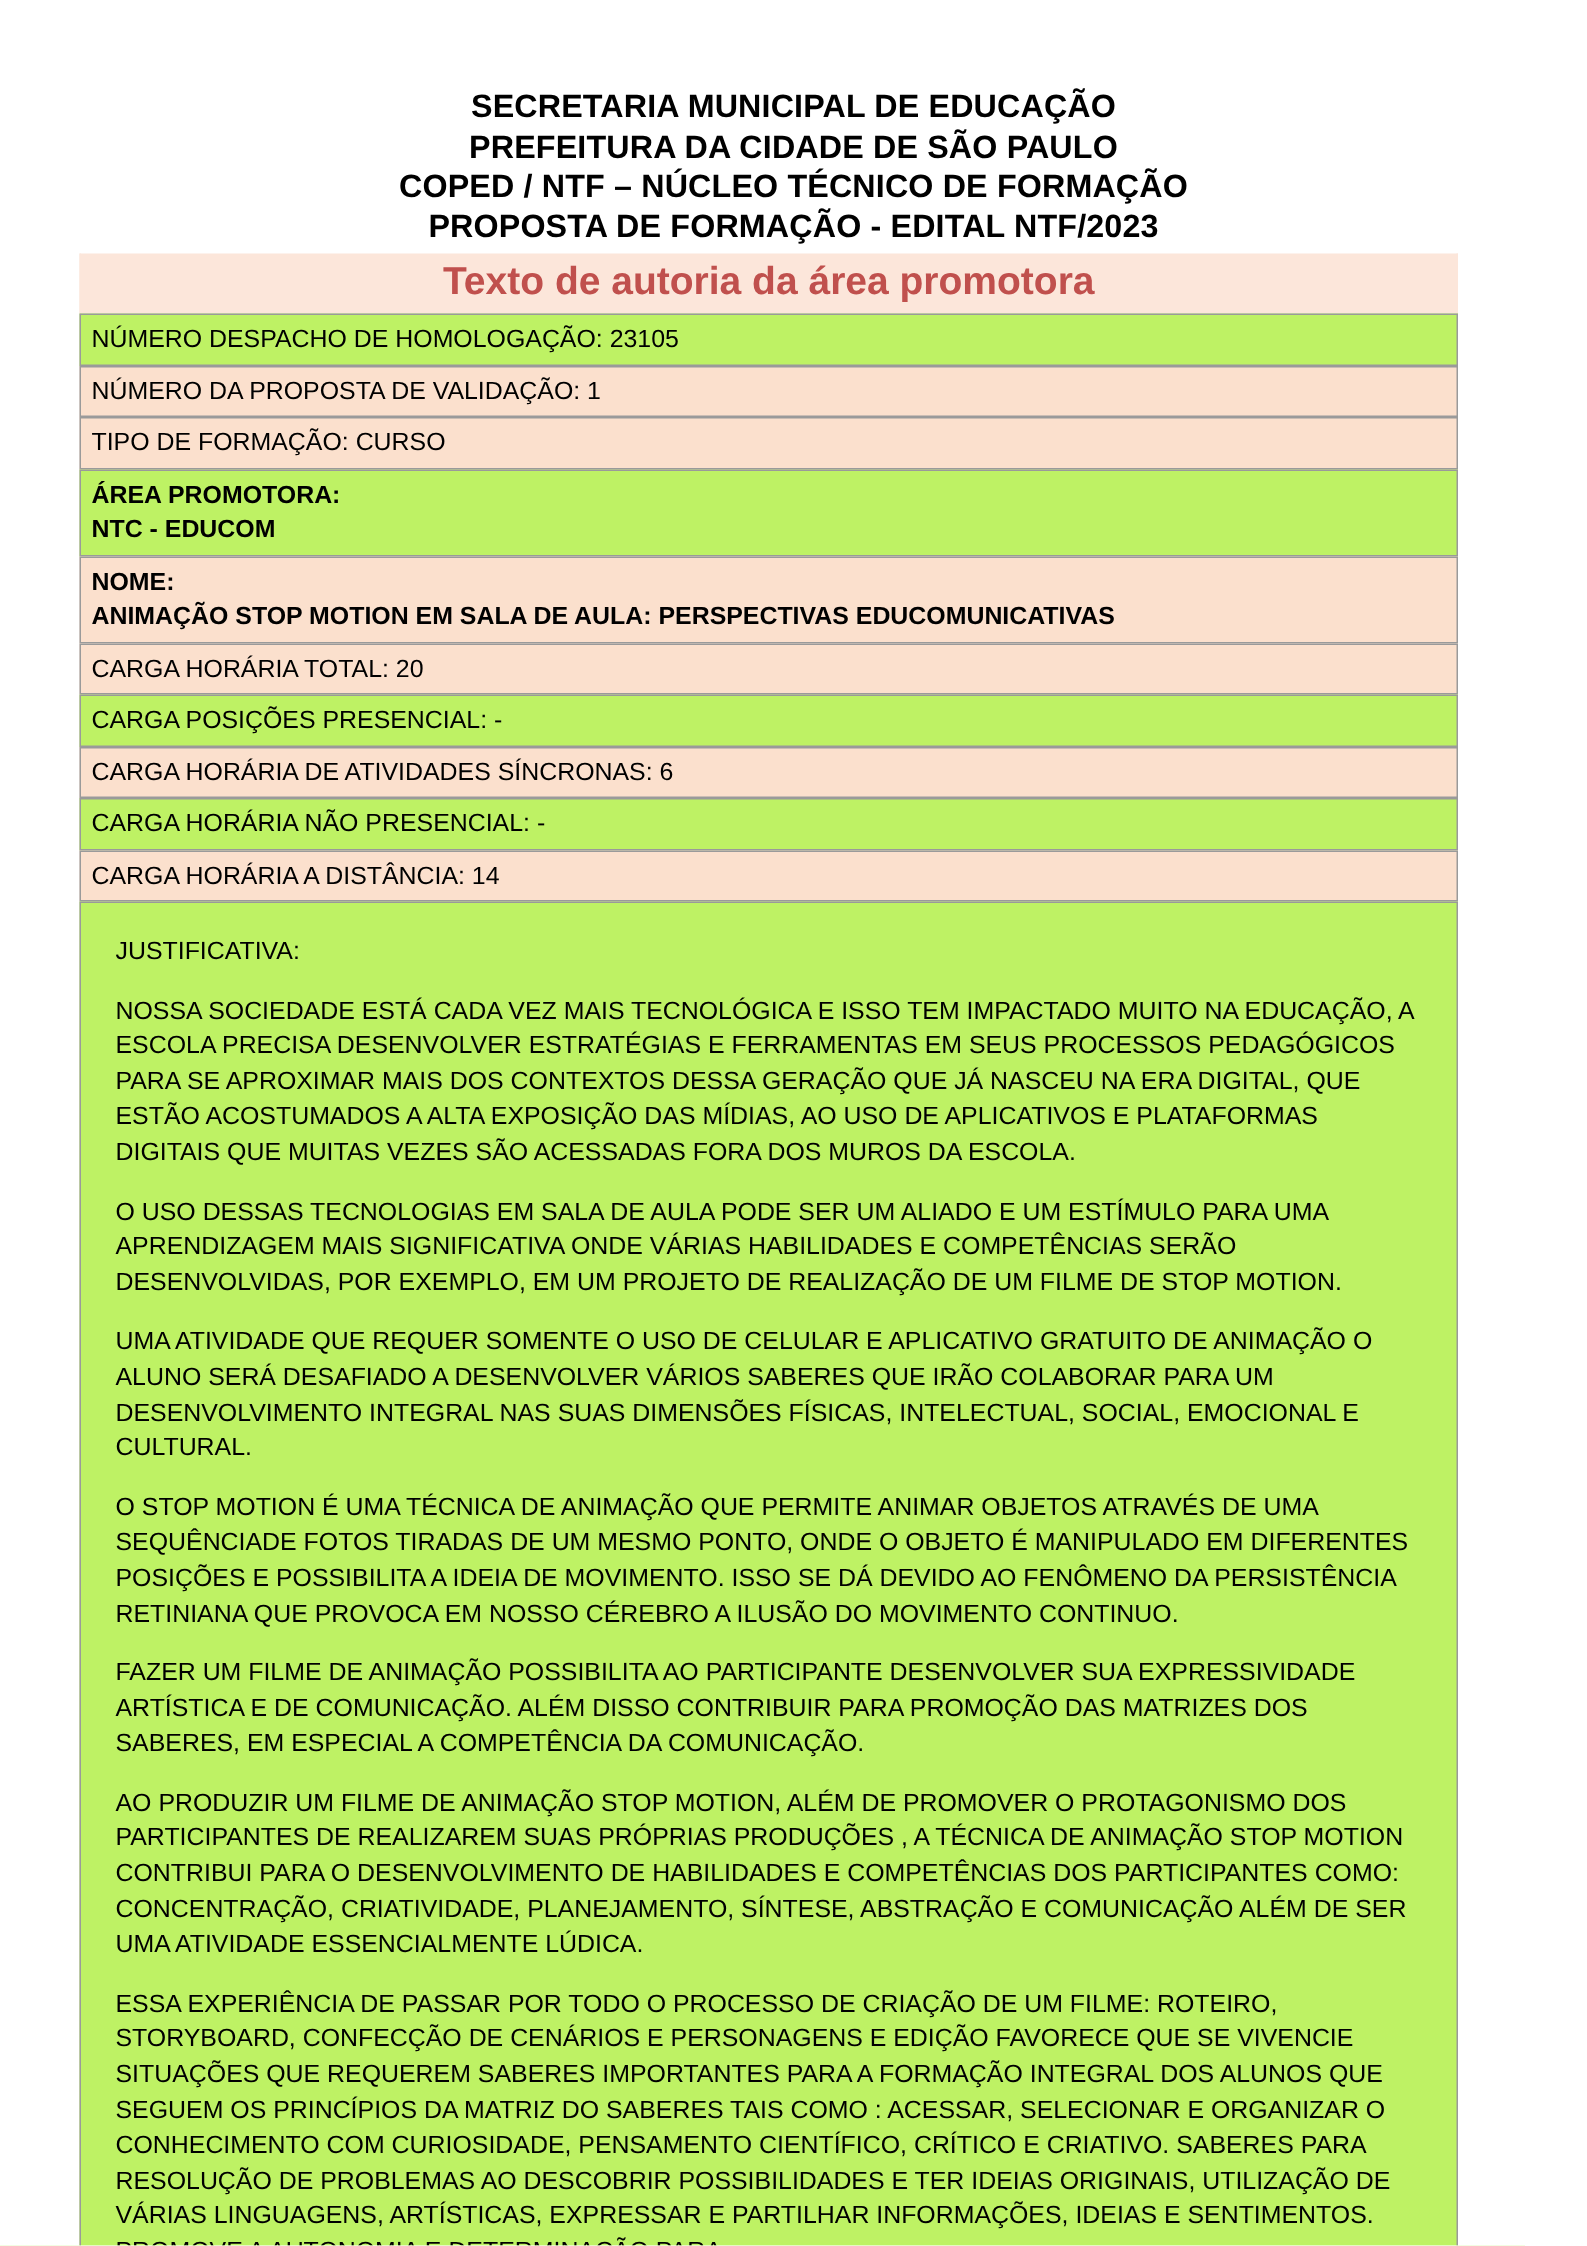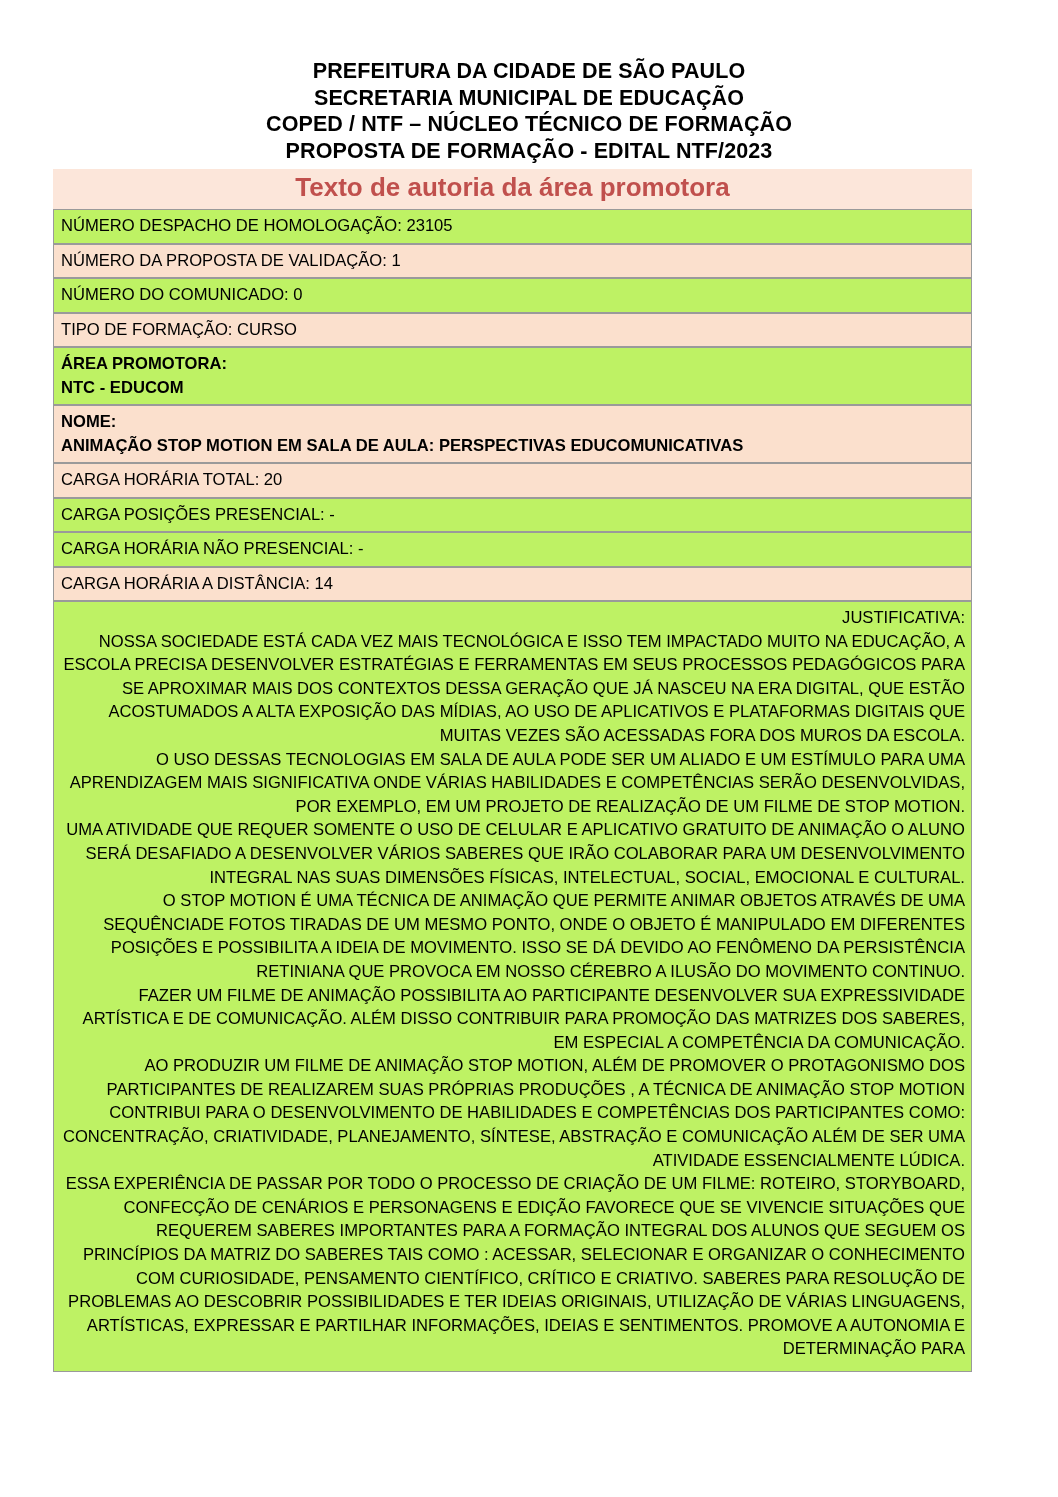--- a/index.html
+++ b/index.html
@@ -73,34 +73,33 @@
     line-height: 32px;
   }
 
   .bold-line { font-weight: bold; }
   .cell-line { display: block; }
 
   .justify-cell {
     padding-bottom: 10px !important;
   }
   .justify-cell p {
-    margin: 0;
+    margin: 16px;
     font-size: 16.6px;
     line-height: 23.6px;
-    text-align: right;
   }
 </style>
 </head>
 <body>
 
 <div class="page">
 
   <div class="doc-heading">
+    <div class="hline">SECRETARIA MUNICIPAL DE EDUCAÇÃO</div>
     <div class="hline">PREFEITURA DA CIDADE DE SÃO PAULO</div>
-    <div class="hline">SECRETARIA MUNICIPAL DE EDUCAÇÃO</div>
     <div class="hline">COPED / NTF – NÚCLEO TÉCNICO DE FORMAÇÃO</div>
     <div class="hline">PROPOSTA DE FORMAÇÃO - EDITAL NTF/2023</div>
   </div>
 
   <table class="form-table">
     <colgroup>
         <col style="width:919px">
       </colgroup>
     <tbody>
 
@@ -115,25 +114,20 @@
           <span class="cell-line">NÚMERO DESPACHO DE HOMOLOGAÇÃO:  23105</span>
         </td>
       </tr>
 
       <tr class="row-peach">
         <td>
           <span class="cell-line">NÚMERO DA PROPOSTA DE VALIDAÇÃO: 1</span>
         </td>
       </tr>
 
-      <tr class="row-white">
-        <td>
-          <span class="cell-line">NÚMERO DO COMUNICADO: 0</span>
-        </td>
-      </tr>
 
       <tr class="row-peach">
         <td>
           <span class="cell-line">TIPO DE FORMAÇÃO: CURSO</span>
         </td>
       </tr>
 
       <tr class="row-white">
         <td>
           <span class="cell-line bold-line">ÁREA PROMOTORA:</span>
@@ -154,20 +148,25 @@
           <span class="cell-line">CARGA HORÁRIA TOTAL: 20</span>
         </td>
       </tr>
 
       <tr class="row-white">
         <td>
           <span class="cell-line">CARGA POSIÇÕES PRESENCIAL:  -</span>
         </td>
       </tr>
 
+      <tr class="row-peach">
+        <td>
+          <span class="cell-line">CARGA HORÁRIA DE ATIVIDADES SÍNCRONAS: 6</span>
+        </td>
+      </tr>
 
       <tr class="row-white">
         <td>
           <span class="cell-line">CARGA HORÁRIA NÃO PRESENCIAL:  -</span>
         </td>
       </tr>
 
       <tr class="row-peach">
         <td>
           <span class="cell-line">CARGA HORÁRIA A DISTÂNCIA: 14</span>

